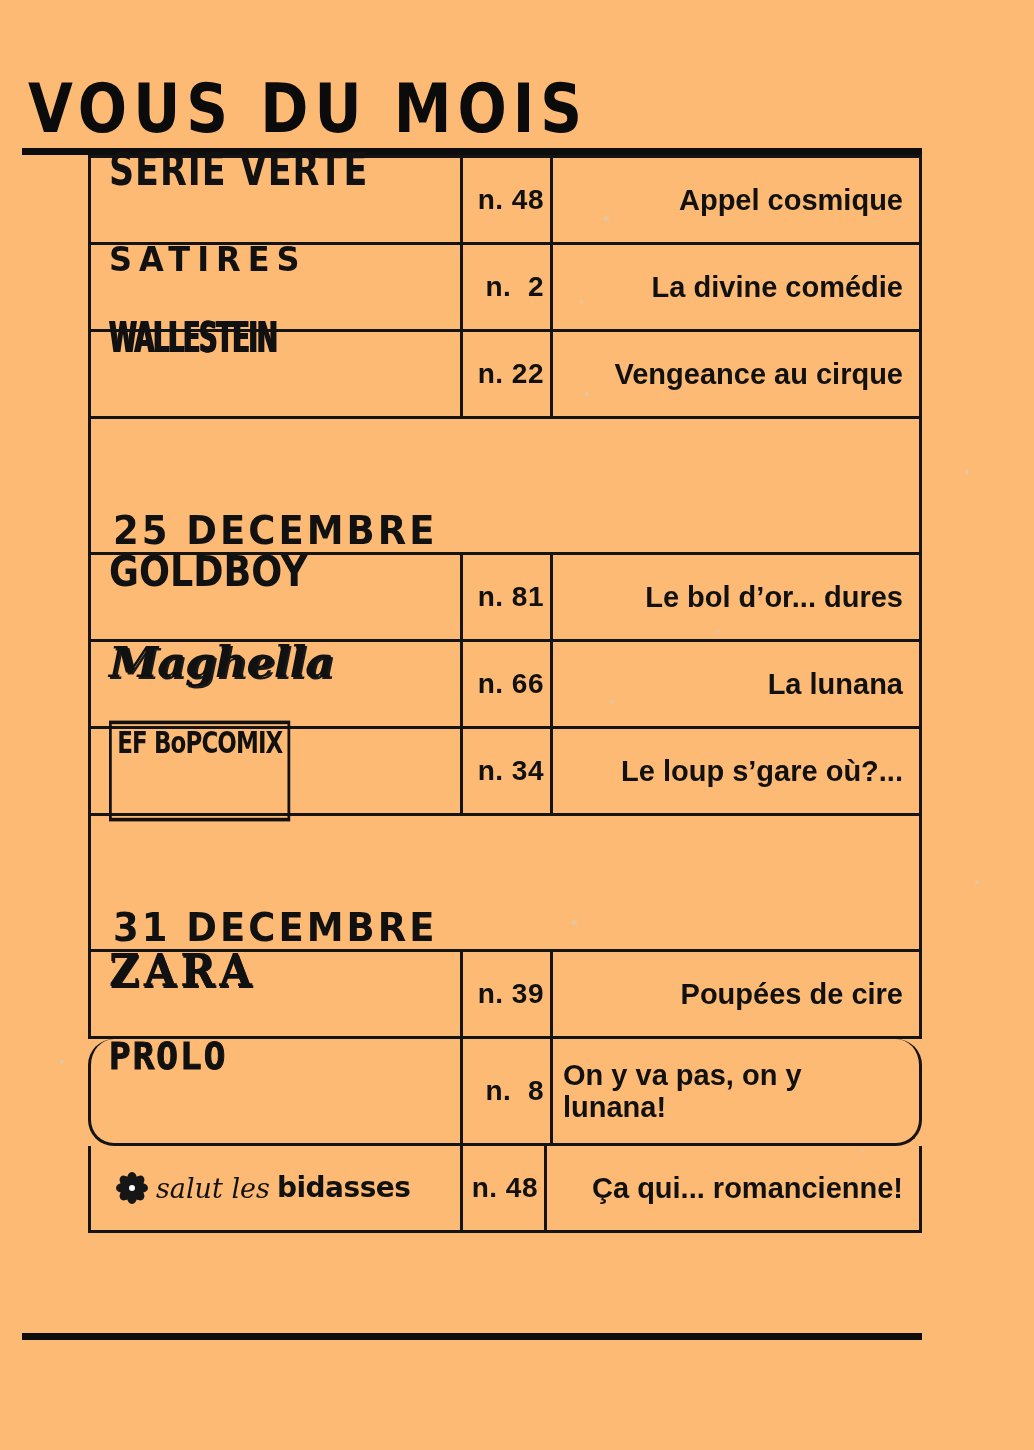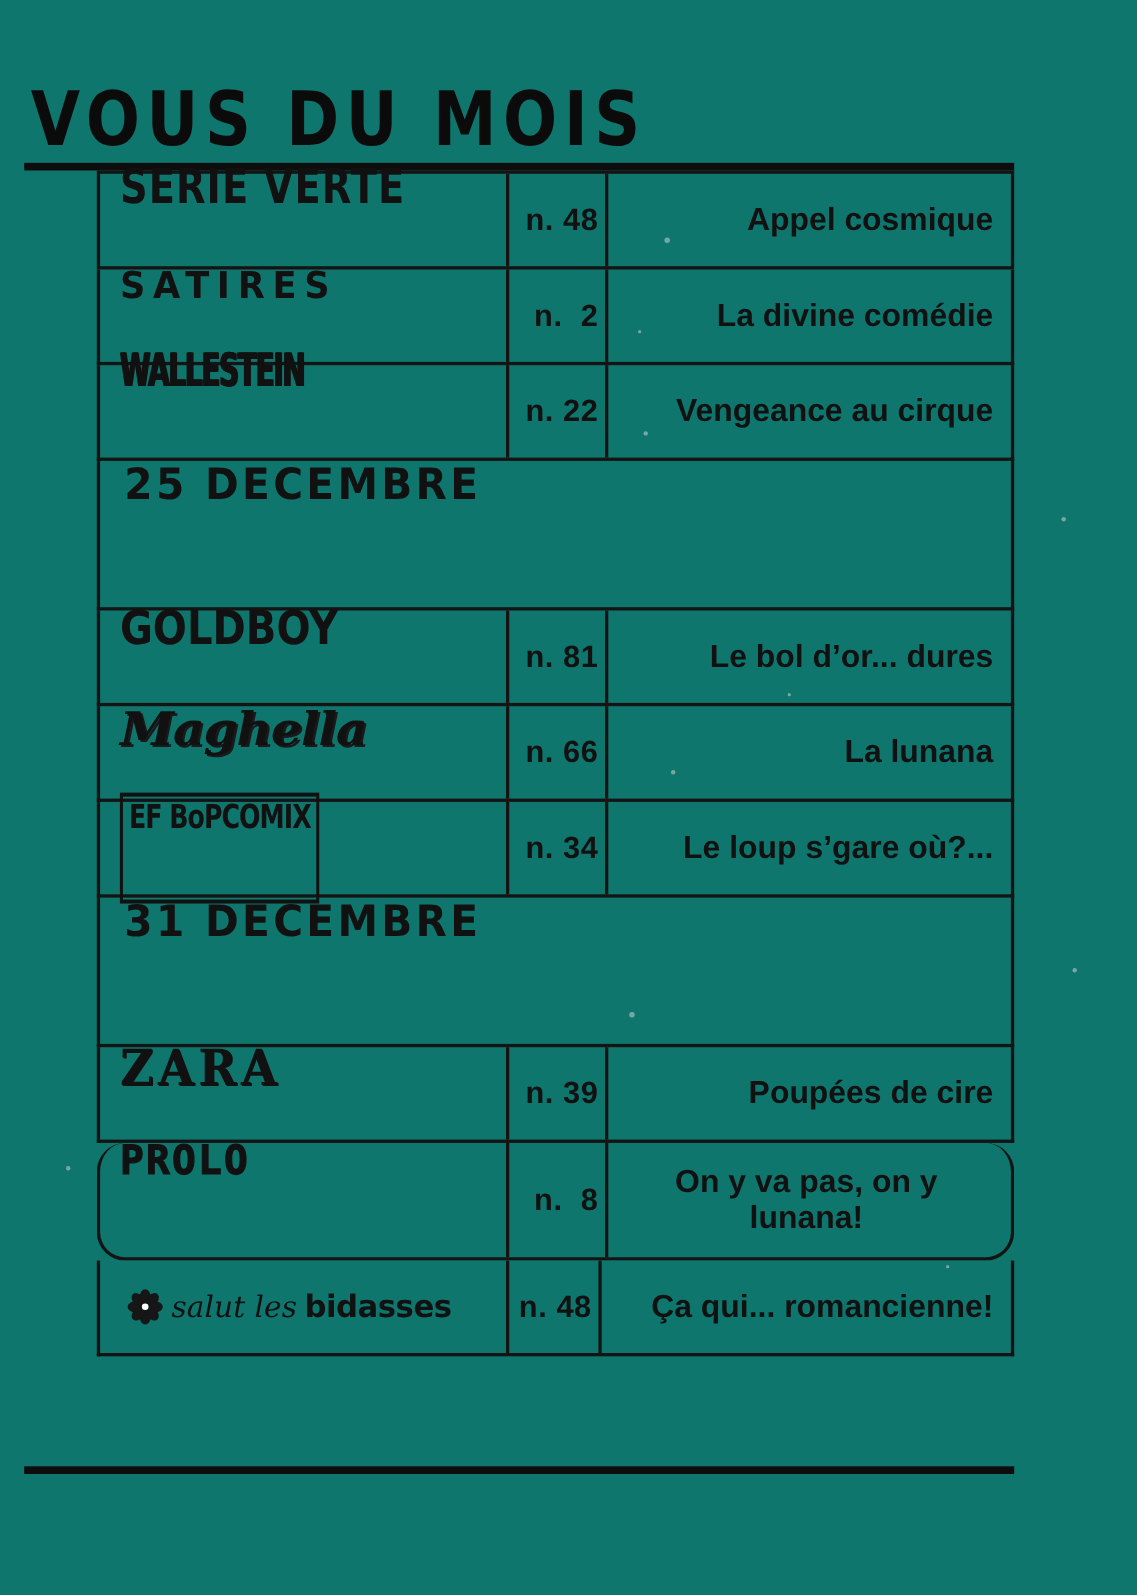--- a/index.html
+++ b/index.html
@@ -13,21 +13,21 @@
     font-family: "Liberation Sans", sans-serif;
     color: #111;
     position: relative;
     overflow: hidden;
   }
   .page {
     position: absolute;
     left: 0; top: 0;
     width: 1034px;
     height: 1450px;
-    background: #0f766e;
+    background: #fdba74;
   }
   
   .speckle {
     position: absolute;
     background: #cfcfcf;
     border-radius: 50%;
     opacity: .55;
   }
 
   .title {
@@ -106,33 +106,33 @@
   .cell-title {
     flex: 1;
     box-sizing: border-box;
     display: flex;
     align-items: center;
     justify-content: flex-end;
     padding: 6px 16px 6px 10px;
     font-family: "Liberation Sans", sans-serif;
     font-weight: 700;
     font-size: 29px;
-    text-align: center;
+    text-align: left;
     line-height: 1.12;
   }
 
   
   .section-row {
     box-sizing: border-box;
     border-left: 3px solid #141414;
     border-right: 3px solid #141414;
     border-bottom: 3px solid #141414;
     height: 136px;
     display: flex;
-    align-items: flex-start;
+    align-items: flex-end;
     padding-left: 22px;
   }
   .section-label {
     font-family: "DejaVu Sans", sans-serif;
     font-weight: 700;
     font-size: 37px;
     letter-spacing: 3px;
     transform: scaleY(1.06);
     transform-origin: left center;
   }

